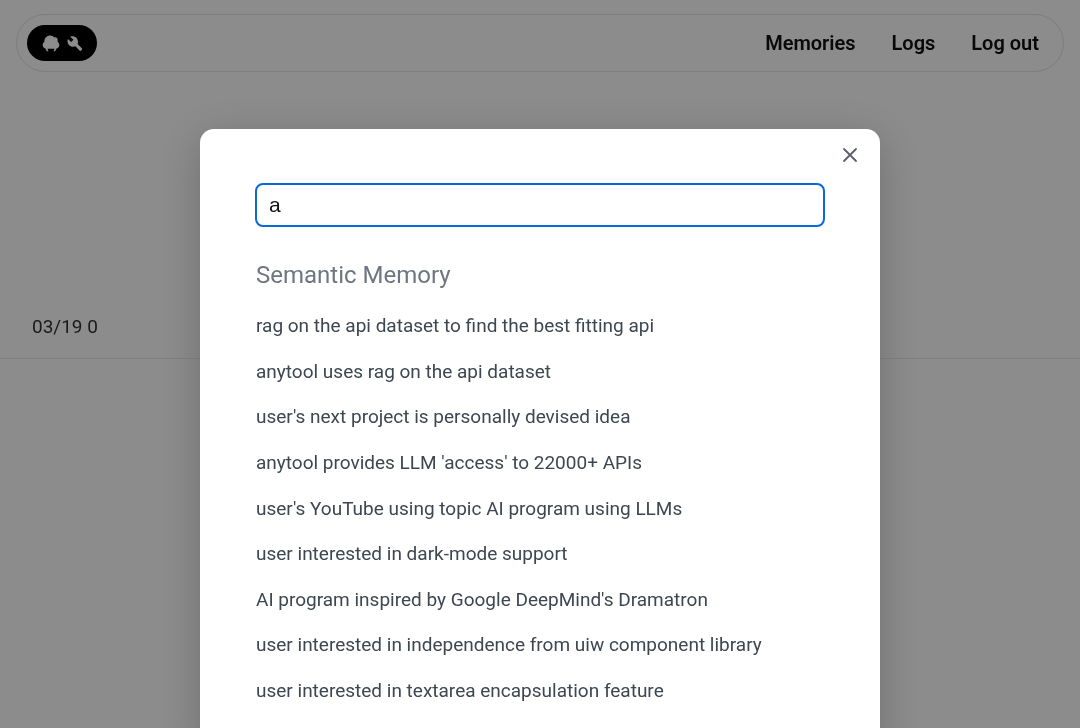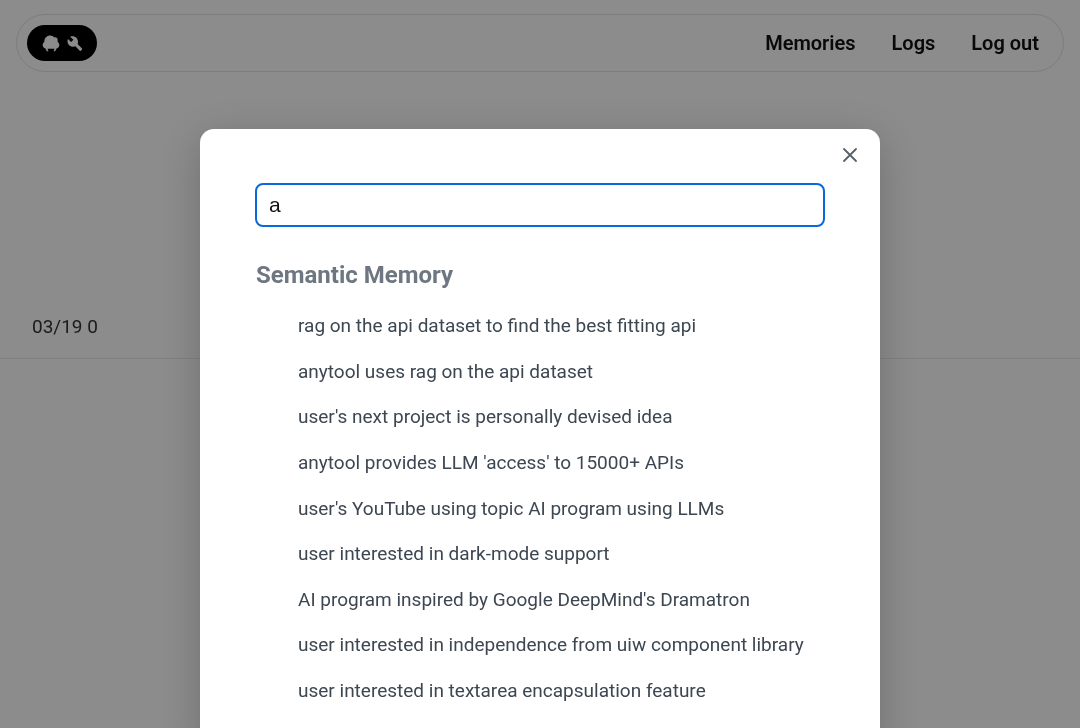--- a/index.html
+++ b/index.html
@@ -61,27 +61,27 @@
       width: 32px; height: 32px; display: flex; align-items: center; justify-content: center;
       color: #57606a; font-size: 22px; cursor: pointer;
     }
     .search-input {
       display: block; width: 570px; margin: 24px auto 0 auto;
       height: 44px; border: 2px solid #0969da; border-radius: 8px;
       font-size: 21px; padding: 0 12px; color: #111;
       outline: none; caret-color: #111;
     }
     .section-heading {
-      margin-top: 34px; font-size: 24px; font-weight: 700; color: #6e7781;
+      margin-top: 34px; font-size: 24px; font-weight: 400; color: #6e7781;
       padding-left: 22px;
     }
     .results { margin-top: 14px; padding-left: 22px; }
     .result-item {
       font-size: 19px; color: #3d4752; line-height: 1.35;
-      padding: 10px 0; cursor: pointer; margin-left: 42px;
+      padding: 10px 0; cursor: pointer;
     }
   </style>
 </head>
 <body>
 
 <div class="page">
   <div class="nav">
     <div class="logo">
       <svg width="20" height="20" viewBox="0 0 24 24">
           <path d="M20 8c0-1.5-1.3-2.8-2.8-2.8-.4 0-.8.1-1.2.2C14.9 4 13.1 3 11 3 7.1 3 4 6.1 4 10c0 .3 0 .6.1.9C2.8 11.6 2 13 2 14.5c0 2 1.4 3.6 3.3 4.1L7 22h2l-1.2-3h8.4L15 22h2l1.7-3.4c1.9-.5 3.3-2.1 3.3-4.1 0-1.5-.8-2.9-2.1-3.6.1-.3.1-.6.1-.9z"></path>
@@ -110,21 +110,21 @@
       <svg width="16" height="16" viewBox="0 0 16 16">
           <path stroke="#57606a" stroke-width="1.8" stroke-linecap="round" d="M2 2 L14 14 M14 2 L2 14"></path>
         </svg>
     </div>
     <input class="search-input" type="text" value="a" style="">
     <div class="section-heading">Semantic Memory</div>
     <div class="results">
       <div class="result-item">rag on the api dataset to find the best fitting api</div>
       <div class="result-item">anytool uses rag on the api dataset</div>
       <div class="result-item">user's next project is personally devised idea</div>
-      <div class="result-item">anytool provides LLM 'access' to 15000+ APIs</div>
+      <div class="result-item">anytool provides LLM 'access' to 22000+ APIs</div>
       <div class="result-item">user's YouTube using topic AI program using LLMs</div>
       <div class="result-item">user interested in dark-mode support</div>
       <div class="result-item">AI program inspired by Google DeepMind's Dramatron</div>
       <div class="result-item">user interested in independence from uiw component library</div>
       <div class="result-item">user interested in textarea encapsulation feature</div>
     </div>
   </div>
 </div>
 
 </body></html>

